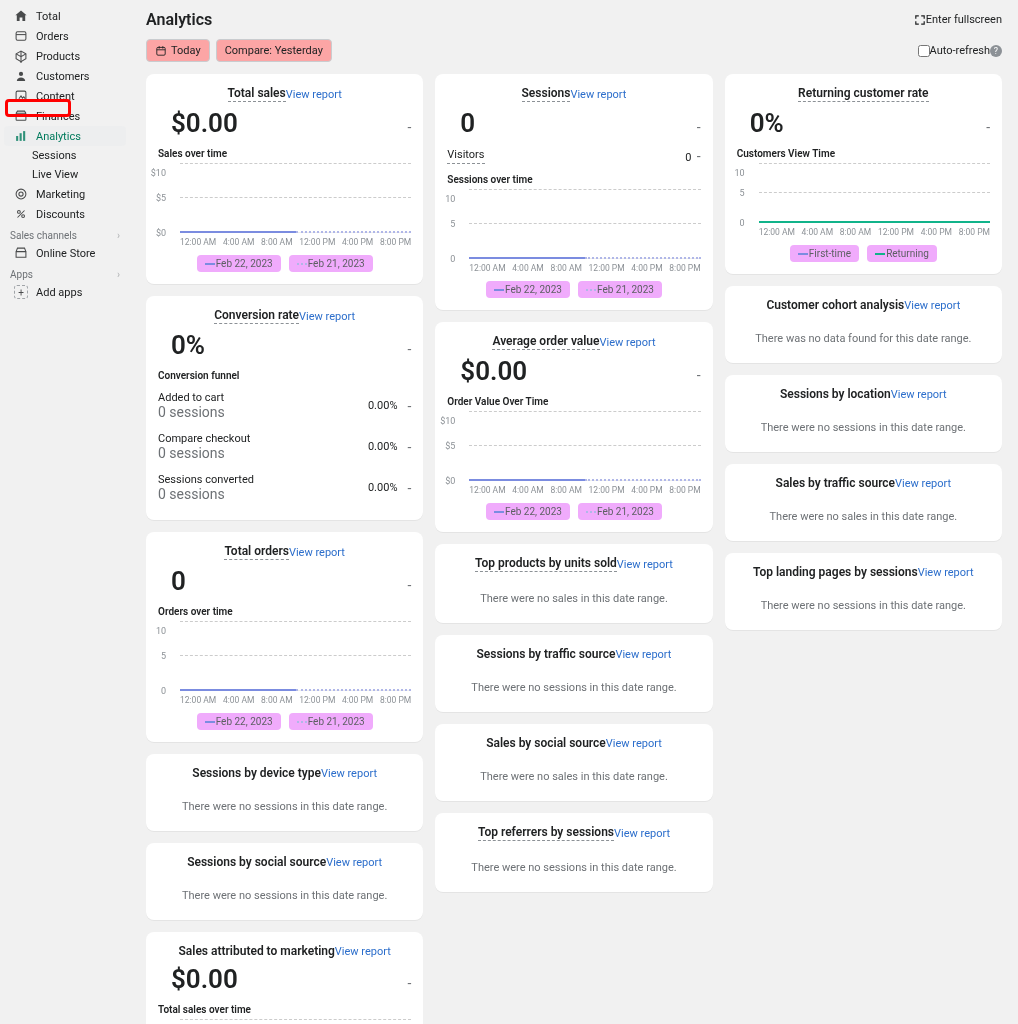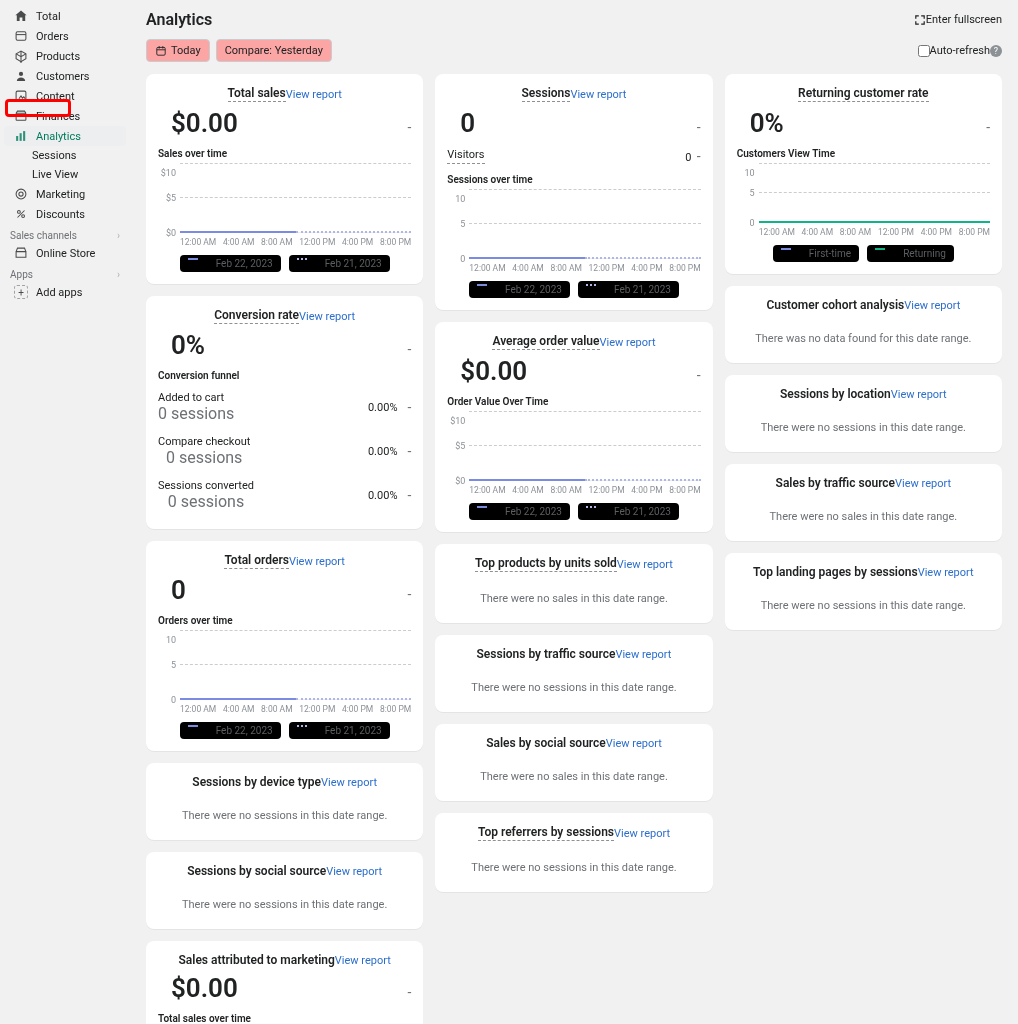--- a/index.html
+++ b/index.html
@@ -35,38 +35,38 @@
   .dotted { border-bottom:1px dashed #8c9196; padding-bottom:1px; }
   .link { color:#2c6ecb; font-size:11px; cursor:pointer; }
   .big-row { display:flex; align-items:baseline; justify-content:space-between; }
   .big { font-size:26px; font-weight:600;margin-left:13px; }
   .dash { color:#6d7175; font-size:14px; }
   .subline { display:flex; justify-content:space-between; font-size:11px; margin-top:4px; padding-top:6px;}
   .subline .subt { border-bottom:1px dashed #8c9196; }
   .section-label { font-size:10px; font-weight:600; margin-top:10px; margin-bottom:4px; }
 
   .funnel-row { display:flex; justify-content:space-between; font-size:11px; padding:6px 0; }
-  .funnel-row .meta { color:#6d7175; font-size:16px; display:block;text-align:center; }
+  .funnel-row .meta { color:#6d7175; font-size:14px; display:block; }
   .funnel-row .right { display:flex; gap:10px; align-items:center; }
 
   .empty { text-align:center; color:#6d7175; font-size:11px; padding:14px 0 6px; }
 
   
   .chart { margin-top:4px; }
   .chart .plot { position:relative; height:70px; margin-left:22px; }
   .chart .grid-line { position:absolute; left:0; right:0; border-top:1px solid #eee; }
   .chart .grid-line.dash { border-top:1px dashed #ccc; }
   .chart .y0 { bottom:0; } .chart .y1 { bottom:50%; } .chart .y2 { top:0; }
   .chart .ylabels { position:absolute; left:-22px; top:0; bottom:0; width:20px; }
-  .chart .ylabels span { position:absolute; right:2px; font-size:9px; color:#8c9196; transform:translateY(50%); }
+  .chart .ylabels span { position:absolute; right:12px; font-size:9px; color:#8c9196; transform:translateY(50%); }
   .chart .half-solid { position:absolute; left:0; width:50%; bottom:0; height:2px; background:#7b8ce0; }
   .chart .half-dotted { position:absolute; left:50%; right:0; bottom:0; height:0; border-top:2px dotted #b0b7e8; }
   .xaxis { display:flex; justify-content:space-between; margin-left:22px; margin-top:4px; font-size:8.5px; color:#8c9196; }
   .legend { display:flex; gap:8px; justify-content:center; margin-top:8px; }
-  .legend .pill { background:#000000; border-radius:4px; padding:3px 8px; font-size:10px; display:flex; align-items:flex-start; gap:18px; color:#5c5f62;}
+  .legend .pill { background:#f0abfc; border-radius:4px; padding:3px 8px; font-size:10px; display:flex; align-items:center; gap:1px; color:#5c5f62;}
   .legend .swatch { width:10px; height:2px; display:inline-block; }
   .legend .sw-solid { background:#7b8ce0; }
   .legend .sw-dotted { border-top:2px dotted #b0b7e8; height:0; }
   .legend .sw-teal { background:#11b38a; }
 
   .retchart .plot { height:60px; }
   .retchart .teal-line { position:absolute; left:0; right:0; bottom:0; height:2px; background:#11b38a; }
 
   input[type=checkbox]{ width:12px; height:12px; }
 </style>

